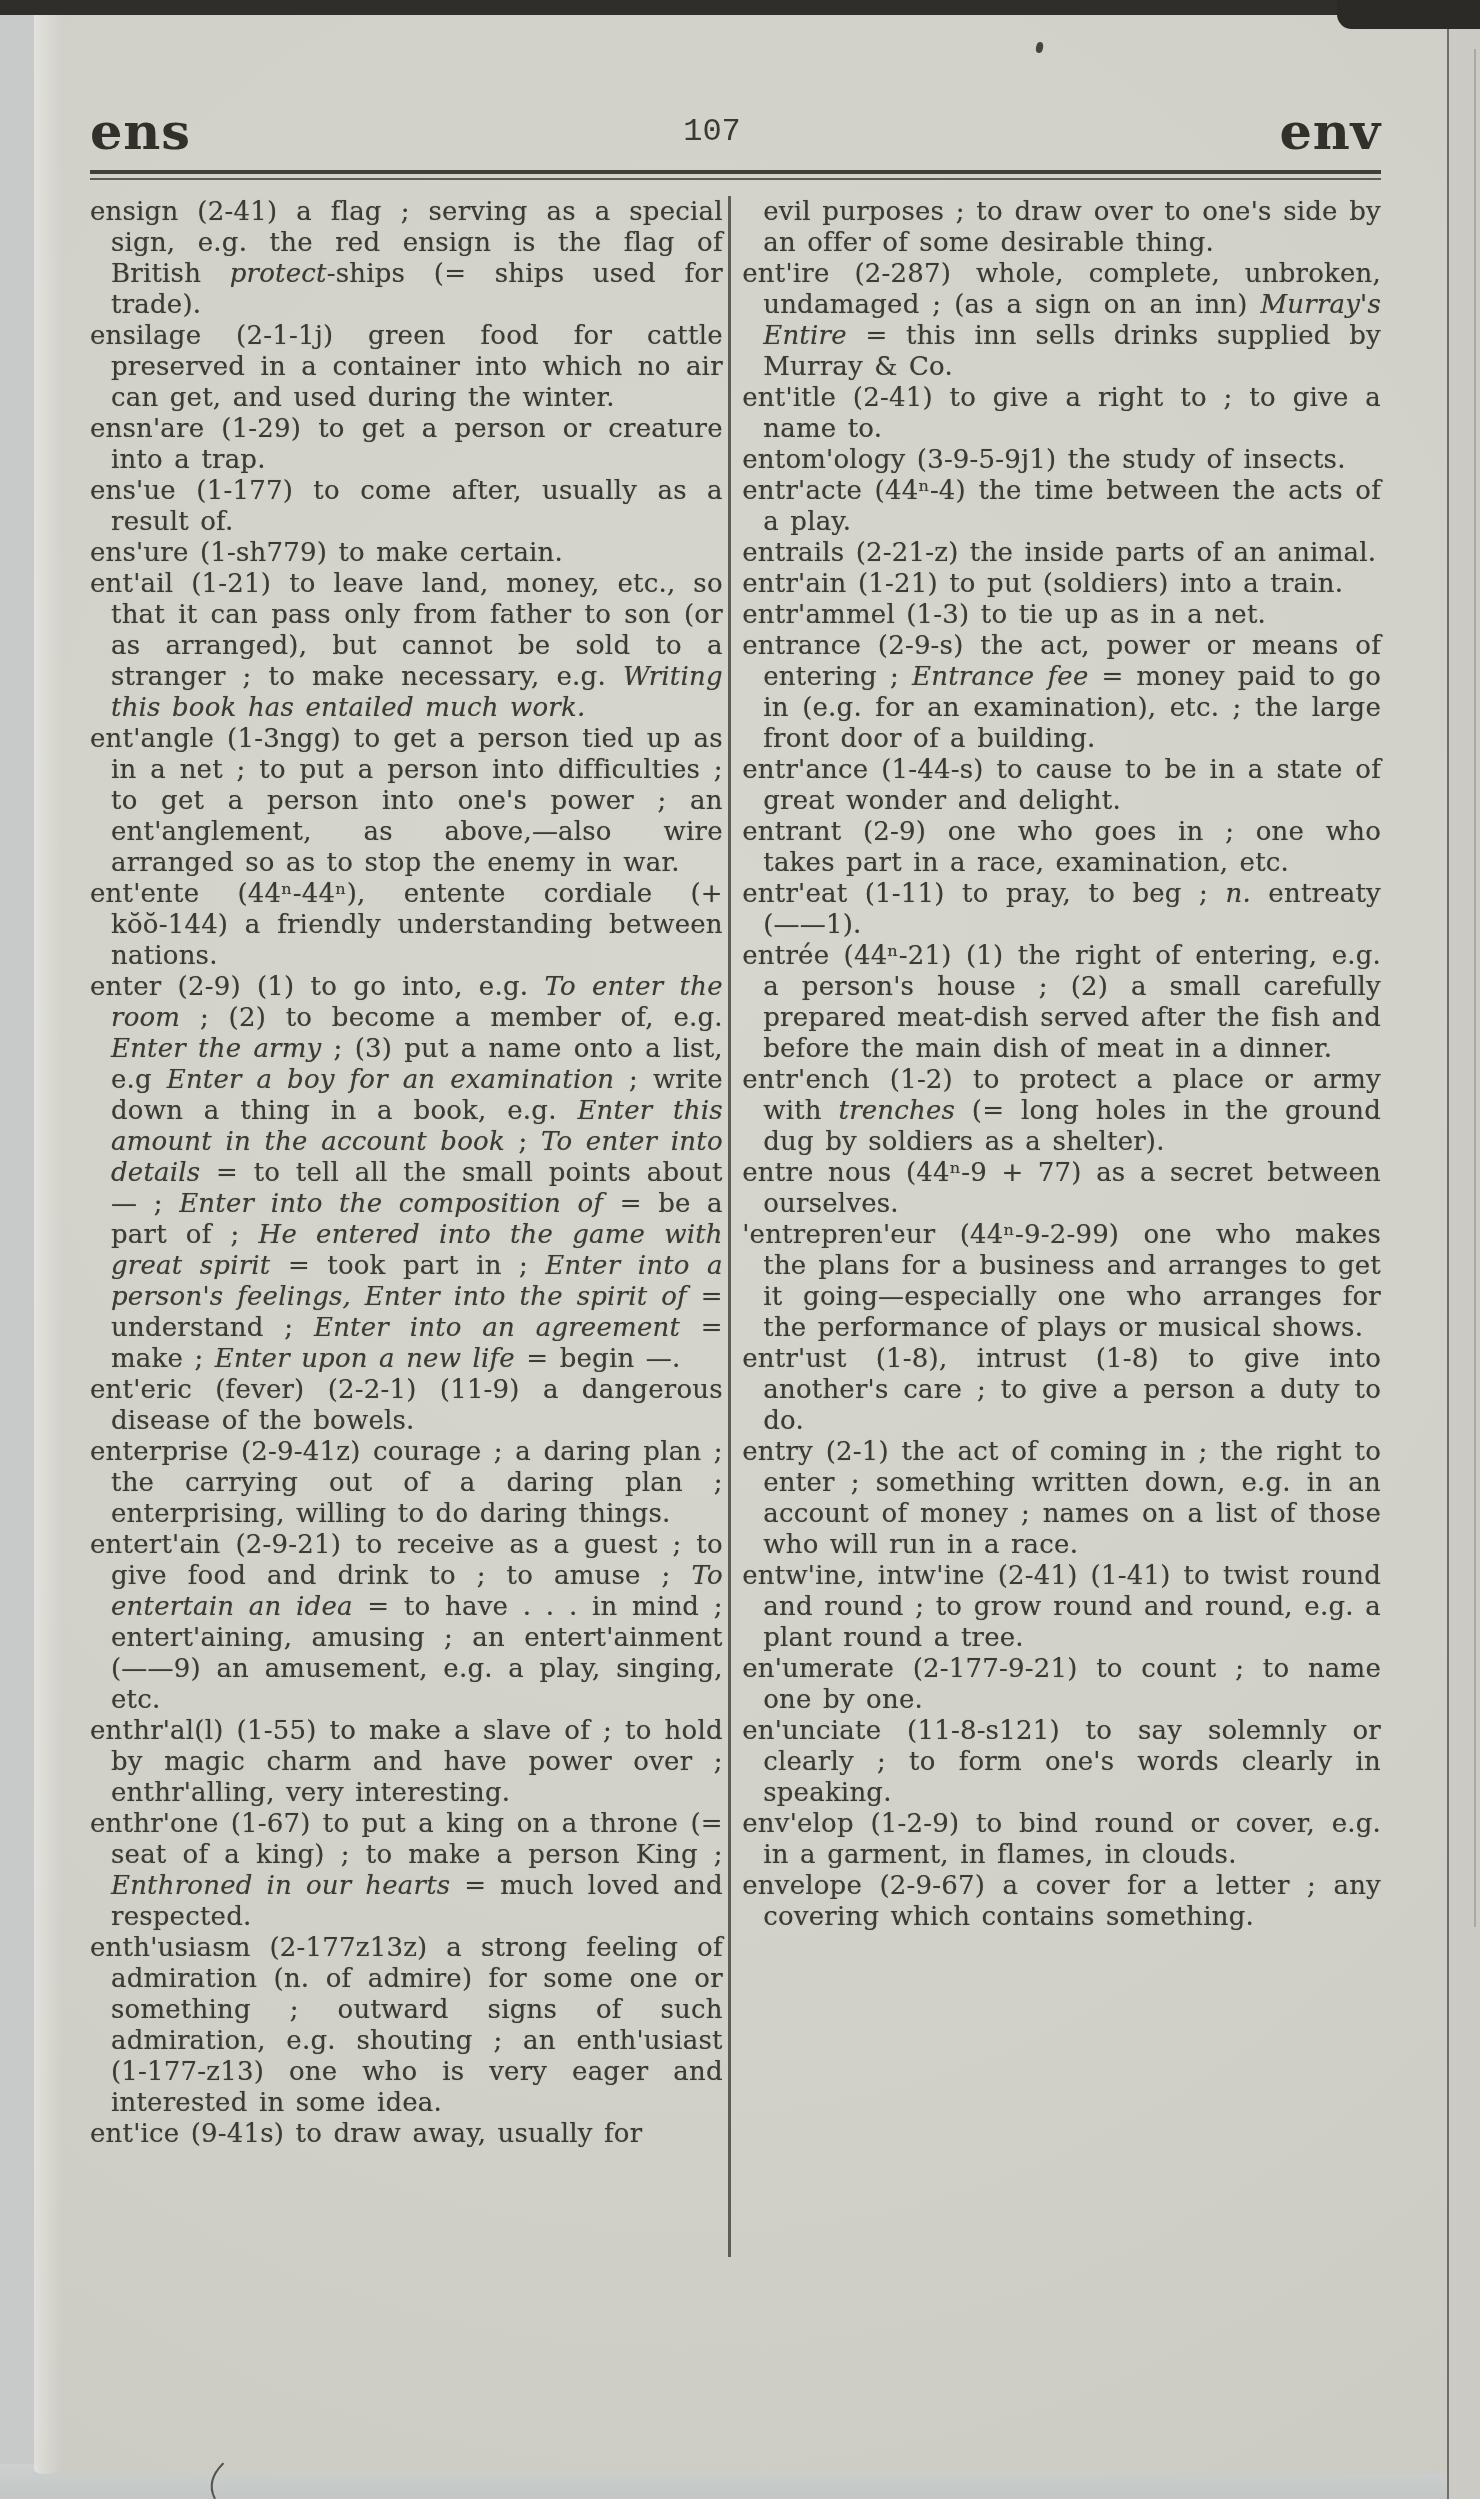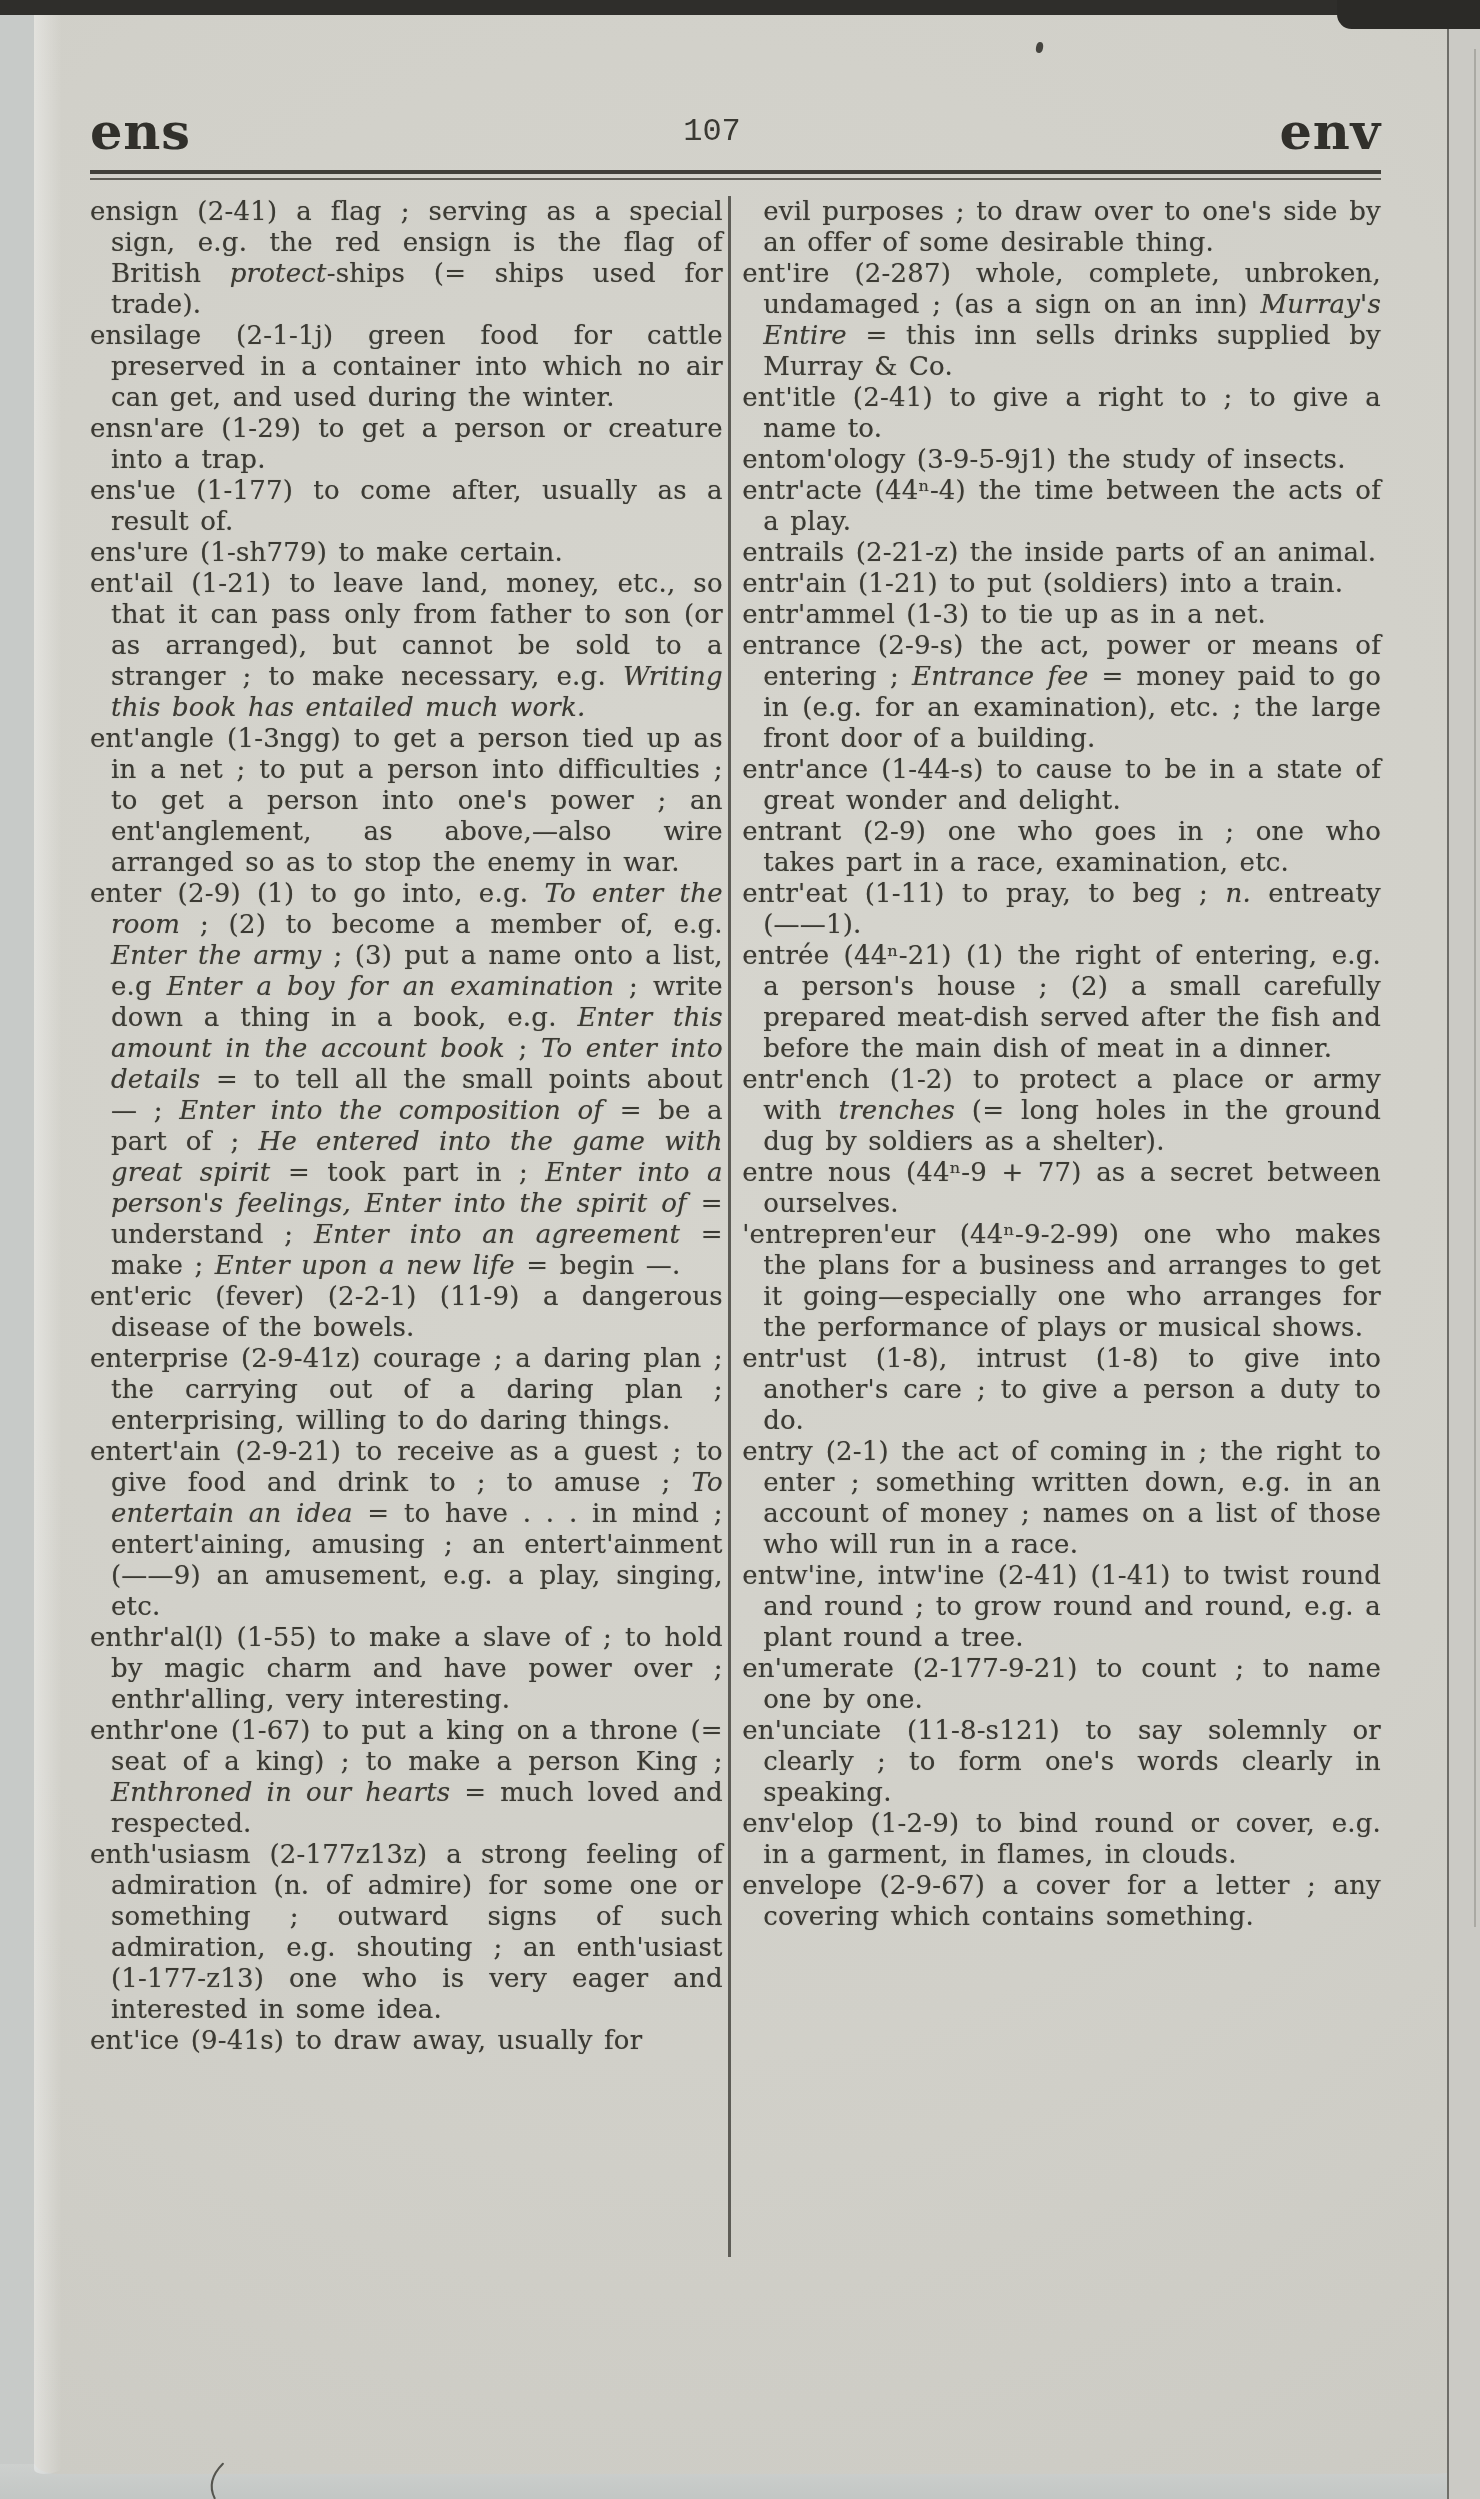--- a/index.html
+++ b/index.html
@@ -72,20 +72,21 @@
 
   <div class="cols">
     <div class="col" id="col-left">
         <p class="entry"><span class="b">ensign</span><span> (2-41) a flag ; serving as a special sign, e.g. the red ensign is the flag of British </span><span class="i">protect</span><span>-ships (= ships used for trade).</span></p>
         <p class="entry"><span class="b">ensilage</span><span> (2-1-1j) green food for cattle preserved in a container into which no air can get, and used during the winter.</span></p>
         <p class="entry"><span class="b">ensn'are</span><span> (1-29) to get a person or creature into a trap.</span></p>
         <p class="entry"><span class="b">ens'ue</span><span> (1-177) to come after, usually as a result of.</span></p>
         <p class="entry"><span class="b">ens'ure</span><span> (1-sh779) to make certain.</span></p>
         <p class="entry"><span class="b">ent'ail</span><span> (1-21) to leave land, money, etc., so that it can pass only from father to son (or as arranged), but cannot be sold to a stranger ; to make necessary, e.g. </span><span class="i">Writing this book has entailed much work.</span></p>
         <p class="entry"><span class="b">ent'angle</span><span> (1-3ngg) to get a person tied up as in a net ; to put a person into difficulties ; to get a person into one's power ; </span><span class="b">an ent'anglement,</span><span> as above,—also wire arranged so as to stop the enemy in war.</span></p>
+        <p class="entry"><span class="b">ent'ente</span><span> (44ⁿ-44ⁿ), </span><span class="b">entente cordiale</span><span> (+ kŏŏ-144) a friendly understanding between nations.</span></p>
         <p class="entry"><span class="b">enter</span><span> (2-9) </span><span class="b">(1)</span><span> to go into, e.g. </span><span class="i">To enter the room</span><span> ; </span><span class="b">(2)</span><span> to become a member of, e.g. </span><span class="i">Enter the army</span><span> ; </span><span class="b">(3)</span><span> put a name onto a list, e.g </span><span class="i">Enter a boy for an examination</span><span> ; write down a thing in a book, e.g. </span><span class="i">Enter this amount in the account book</span><span> ; </span><span class="i">To enter into details</span><span> = to tell all the small points about — ; </span><span class="i">Enter into the composition of</span><span> = be a part of ; </span><span class="i">He entered into the game with great spirit</span><span> = took part in ; </span><span class="i">Enter into a person's feelings, Enter into the spirit of</span><span> = understand ; </span><span class="i">Enter into an agreement</span><span> = make ; </span><span class="i">Enter upon a new life</span><span> = begin —.</span></p>
         <p class="entry"><span class="b">ent'eric (fever)</span><span> (2-2-1) (11-9) a dangerous disease of the bowels.</span></p>
         <p class="entry"><span class="b">enterprise</span><span> (2-9-41z) courage ; a daring plan ; the carrying out of a daring plan ; </span><span class="b">enterprising,</span><span> willing to do daring things.</span></p>
         <p class="entry"><span class="b">entert'ain</span><span> (2-9-21) to receive as a guest ; to give food and drink to ; to amuse ; </span><span class="i">To entertain an idea</span><span> = to have . . . in mind ; </span><span class="b">entert'aining,</span><span> amusing ; </span><span class="b">an entert'ainment</span><span> (——9) an amusement, e.g. a play, singing, etc.</span></p>
         <p class="entry"><span class="b">enthr'al(l)</span><span> (1-55) to make a slave of ; to hold by magic charm and have power over ; </span><span class="b">enthr'alling,</span><span> very interesting.</span></p>
         <p class="entry"><span class="b">enthr'one</span><span> (1-67) to put a king on a throne (= seat of a king) ; to make a person King ; </span><span class="i">Enthroned in our hearts</span><span> = much loved and respected.</span></p>
         <p class="entry"><span class="b">enth'usiasm</span><span> (2-177z13z) a strong feeling of admiration (n. of admire) for some one or something ; outward signs of such admiration, e.g. shouting ; </span><span class="b">an enth'usiast</span><span> (1-177-z13) one who is very eager and interested in some idea.</span></p>
         <p class="entry"><span class="b">ent'ice</span><span> (9-41s) to draw away, usually for</span></p>
       </div>
     <div class="divider"></div>

